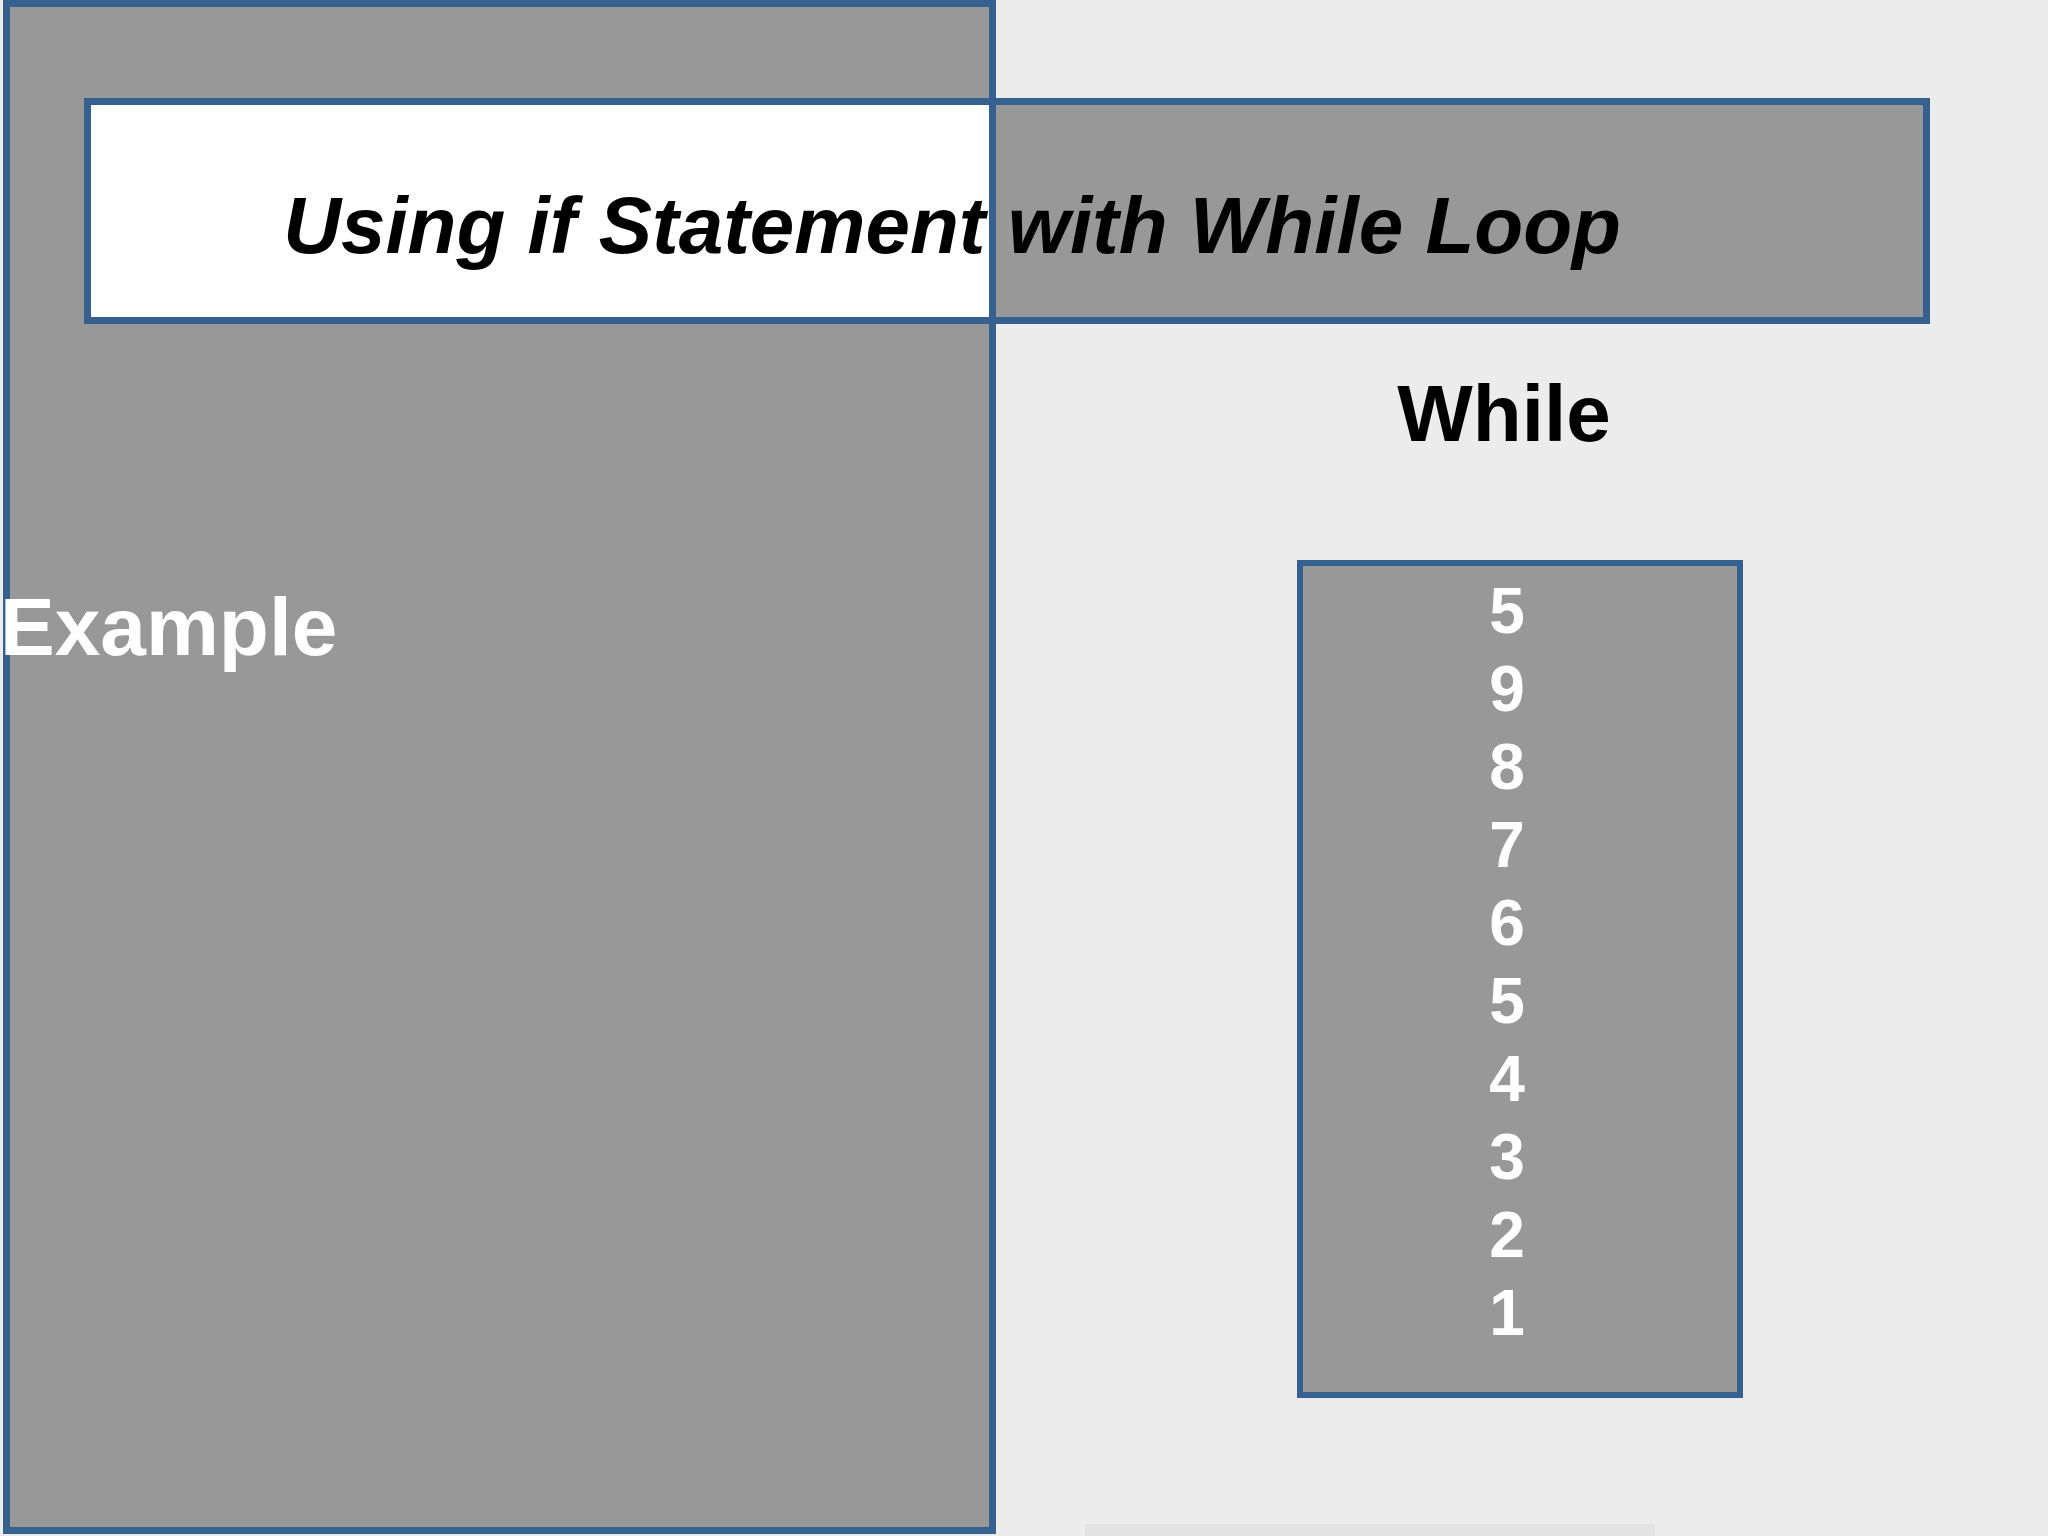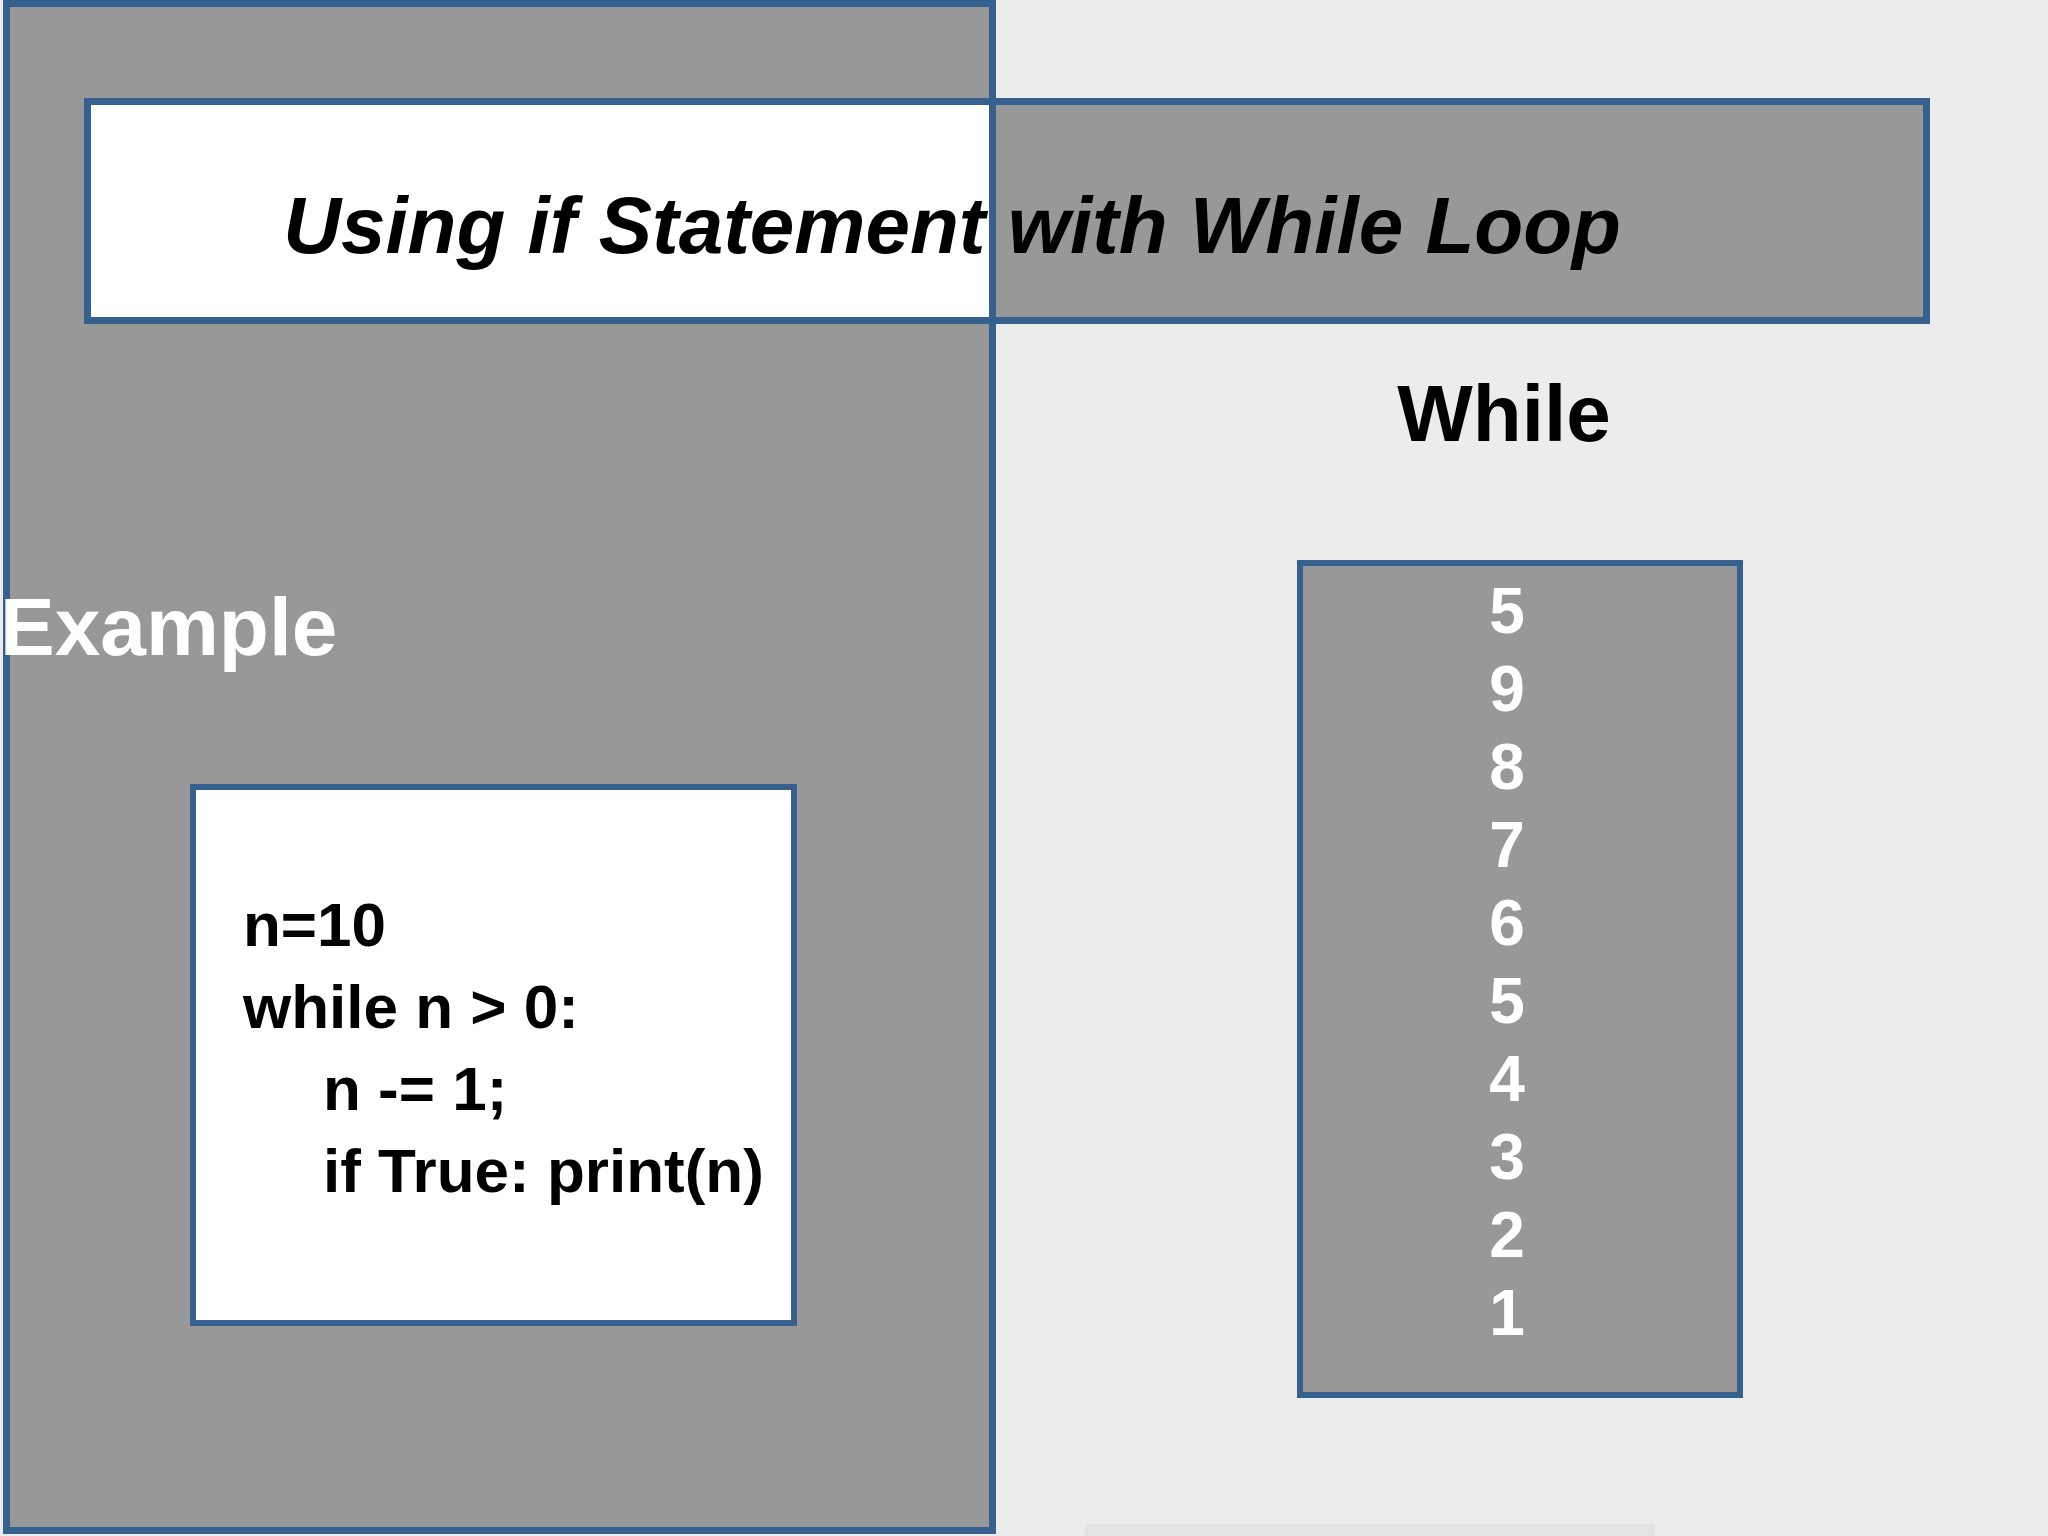--- a/index.html
+++ b/index.html
@@ -83,27 +83,20 @@
   <div class="title-bar"></div>
 
   <div class="left-panel"></div>
 
   <div class="title-highlight"></div>
 
   <div class="slide-title">Using if Statement with While Loop</div>
 
   <div class="example-heading">Example</div>
 
-  <div class="code-box">
-
-  <div class="code-line">n=10</div>
-      <div class="code-line">while n &gt; 0:</div>
-      <div class="code-line indent">n -= 1;</div>
-      <div class="code-line indent">if True: print(n)</div>
-    </div>
 
   <div class="output-heading">While</div>
 
   <div class="output-box">
 
   <div class="output-value">5</div>
       <div class="output-value">9</div>
       <div class="output-value">8</div>
       <div class="output-value">7</div>
       <div class="output-value">6</div>

